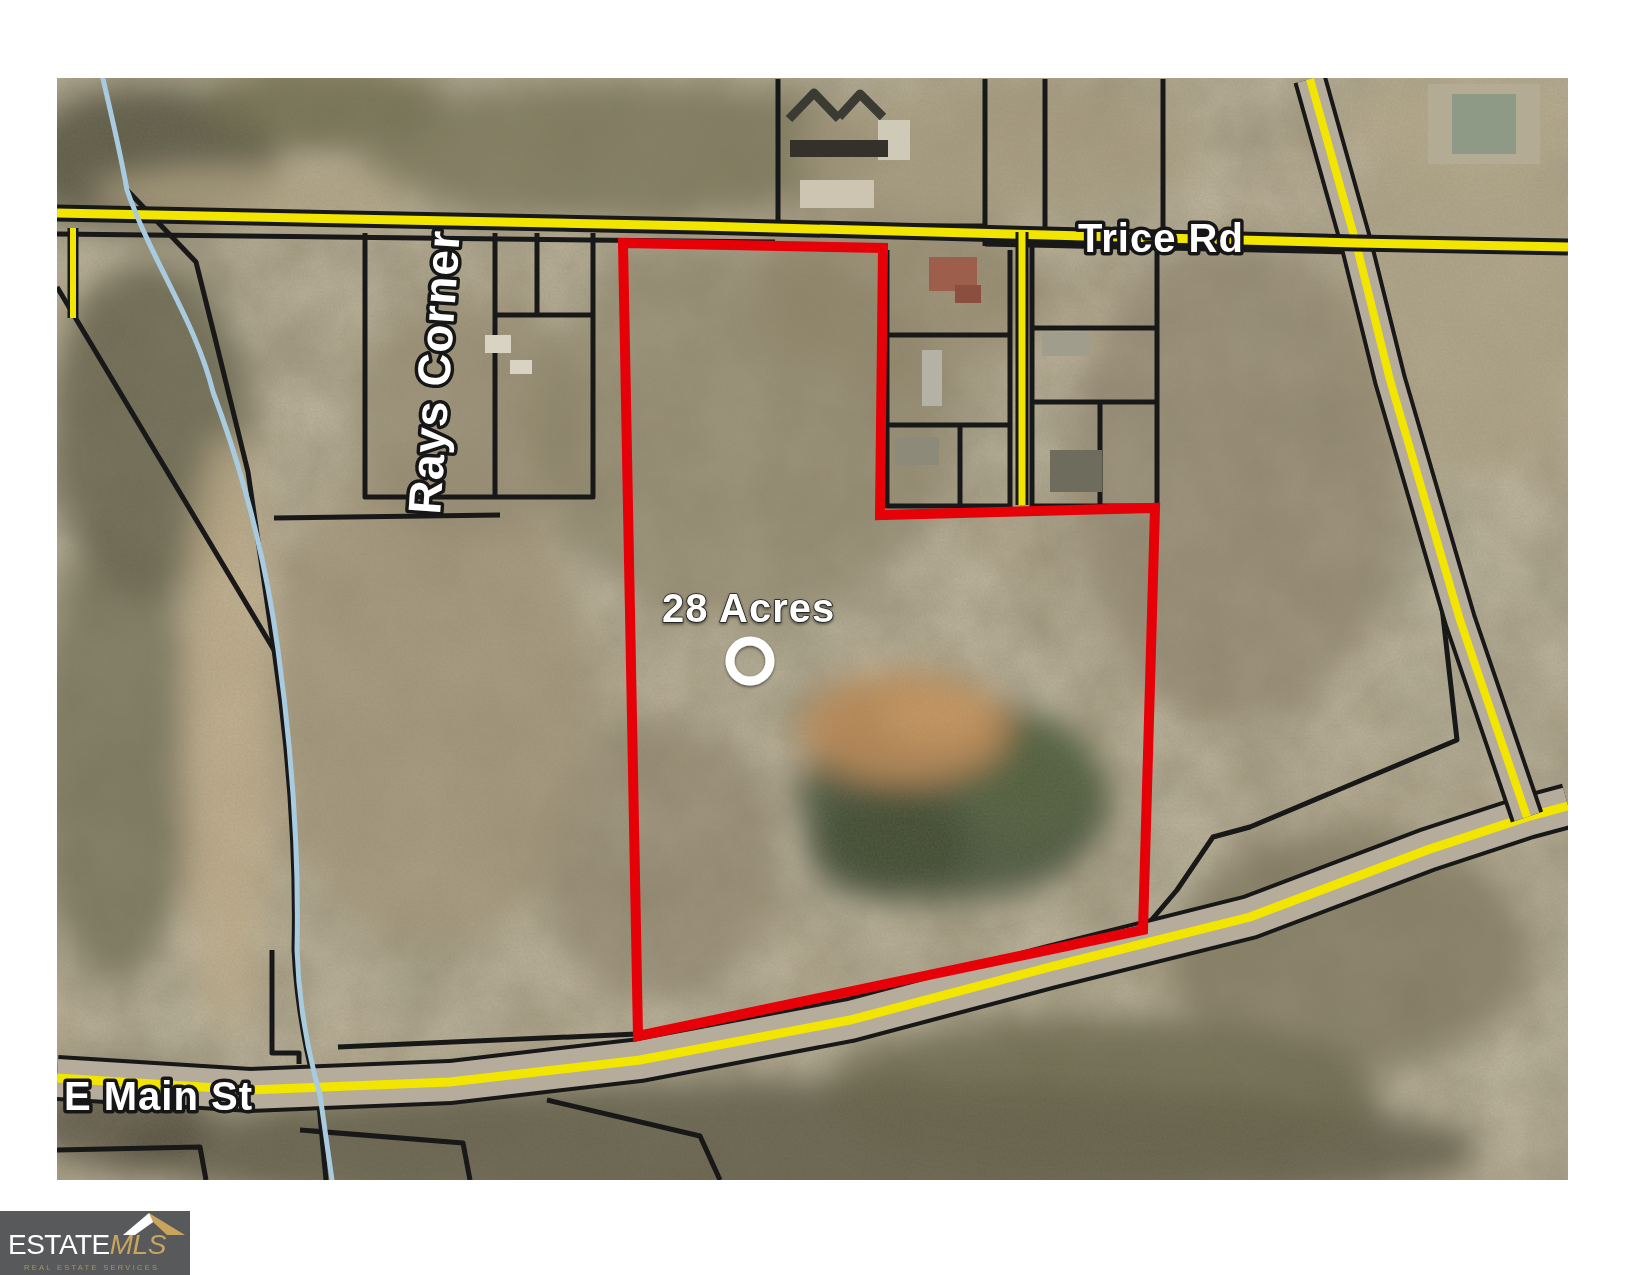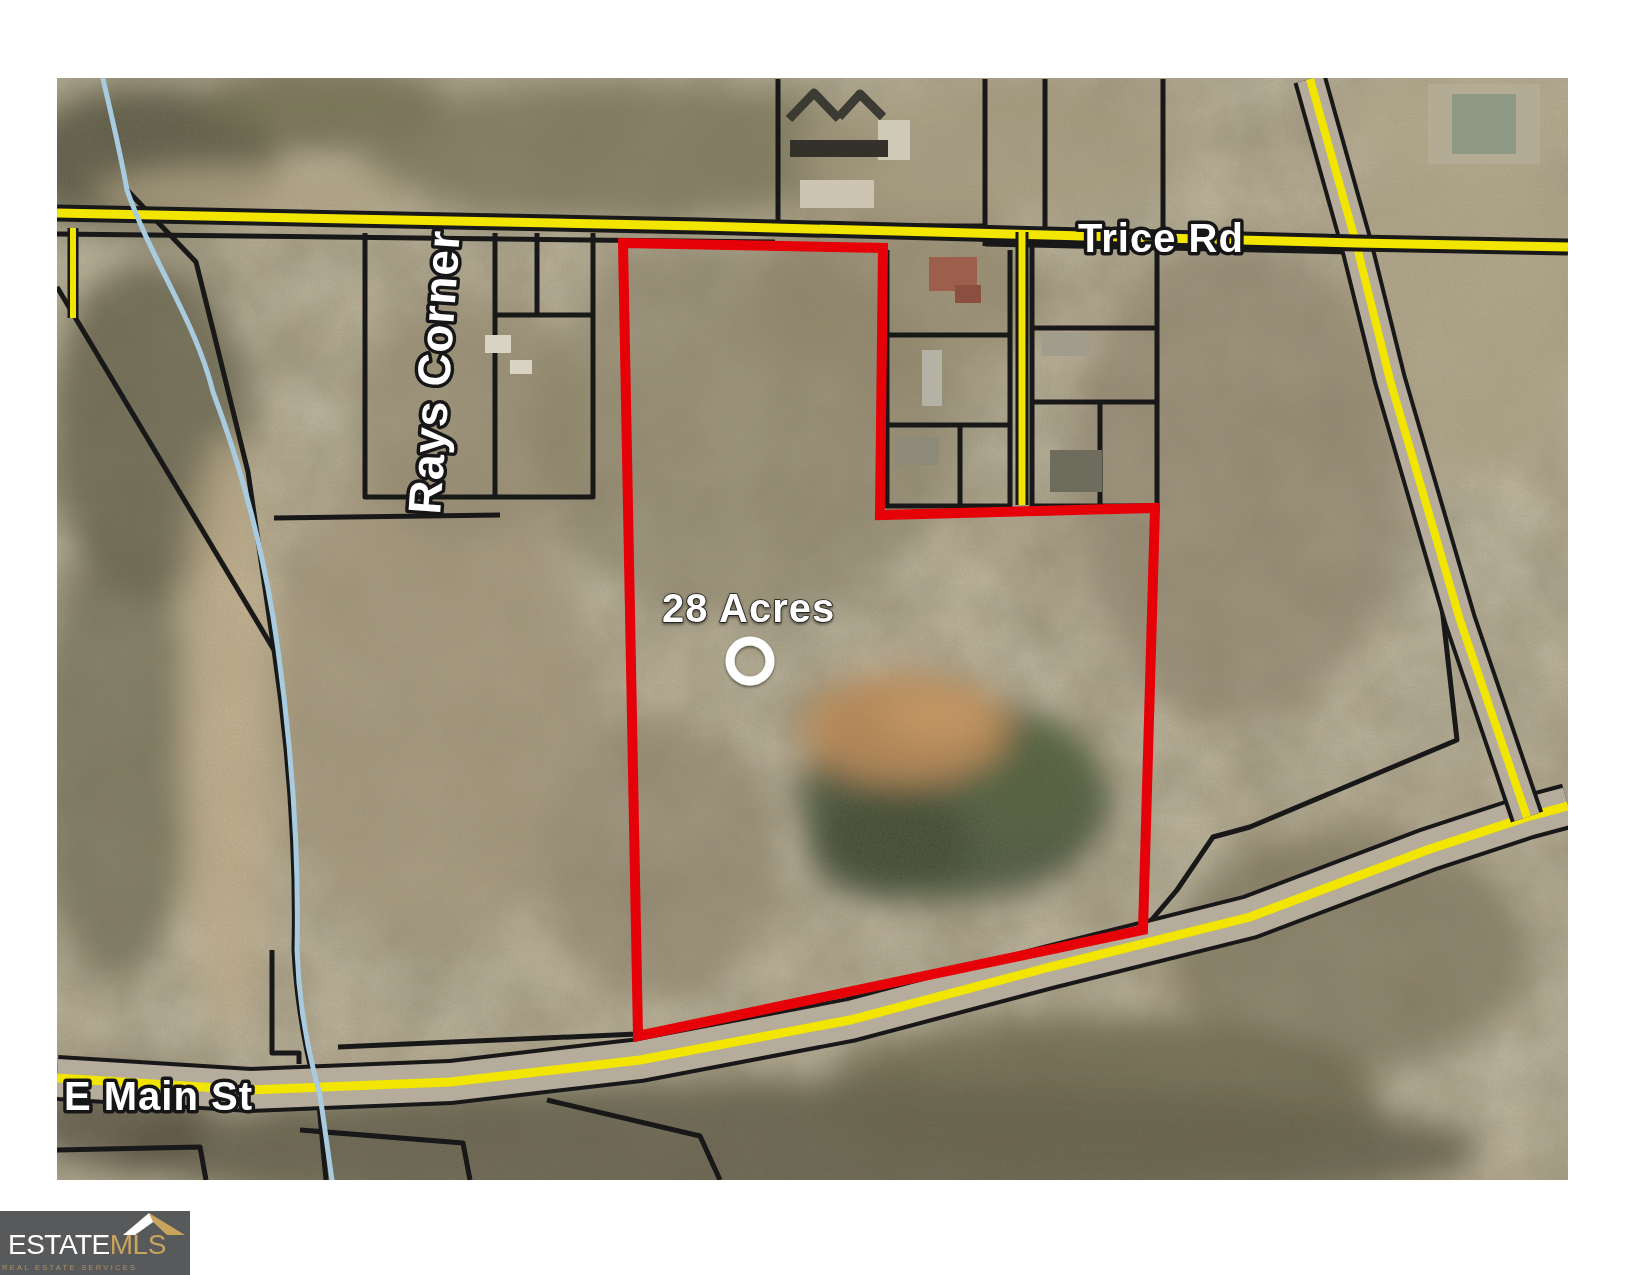--- a/index.html
+++ b/index.html
@@ -18,23 +18,23 @@
              letter-spacing:1px;}
   .acres{stroke-width:1.5px;}
   .acres-circle{fill:none;stroke:#ffffff;stroke-width:9;}
   .bld{stroke:none;}
 
   .logo{position:absolute;left:0;top:1211px;width:190px;height:64px;
         background:var(--logo_bg,#58595b);}
   .logo .row{position:absolute;left:8px;top:20px;font-size:28px;line-height:28px;
              letter-spacing:-0.5px;white-space:nowrap;}
   .logo .georgia{color:var(--logo_primary,#ffffff);}
-  .logo .mls{color:var(--logo_secondary,#c9a45c);}
+  .logo .mls{color:var(--logo_secondary,#c9a45c);font-style:italic;}
   .logo .roof{position:absolute;left:123px;top:2px;}
-  .logo .tagline{position:absolute;left:2px;top:52px;font-size:7.5px;
+  .logo .tagline{position:absolute;left:24px;top:52px;font-size:7.5px;
                  letter-spacing:2.3px;color:#ab9166;white-space:nowrap;}
 </style>
 </head>
 <body>
 
 <svg class="map" width="1650" height="1275" viewBox="0 0 1650 1275" xmlns="http://www.w3.org/2000/svg">
   <defs>
     <clipPath id="mapclip">
         <rect x="57" y="78" width="1511" height="1102"></rect>
       </clipPath>

